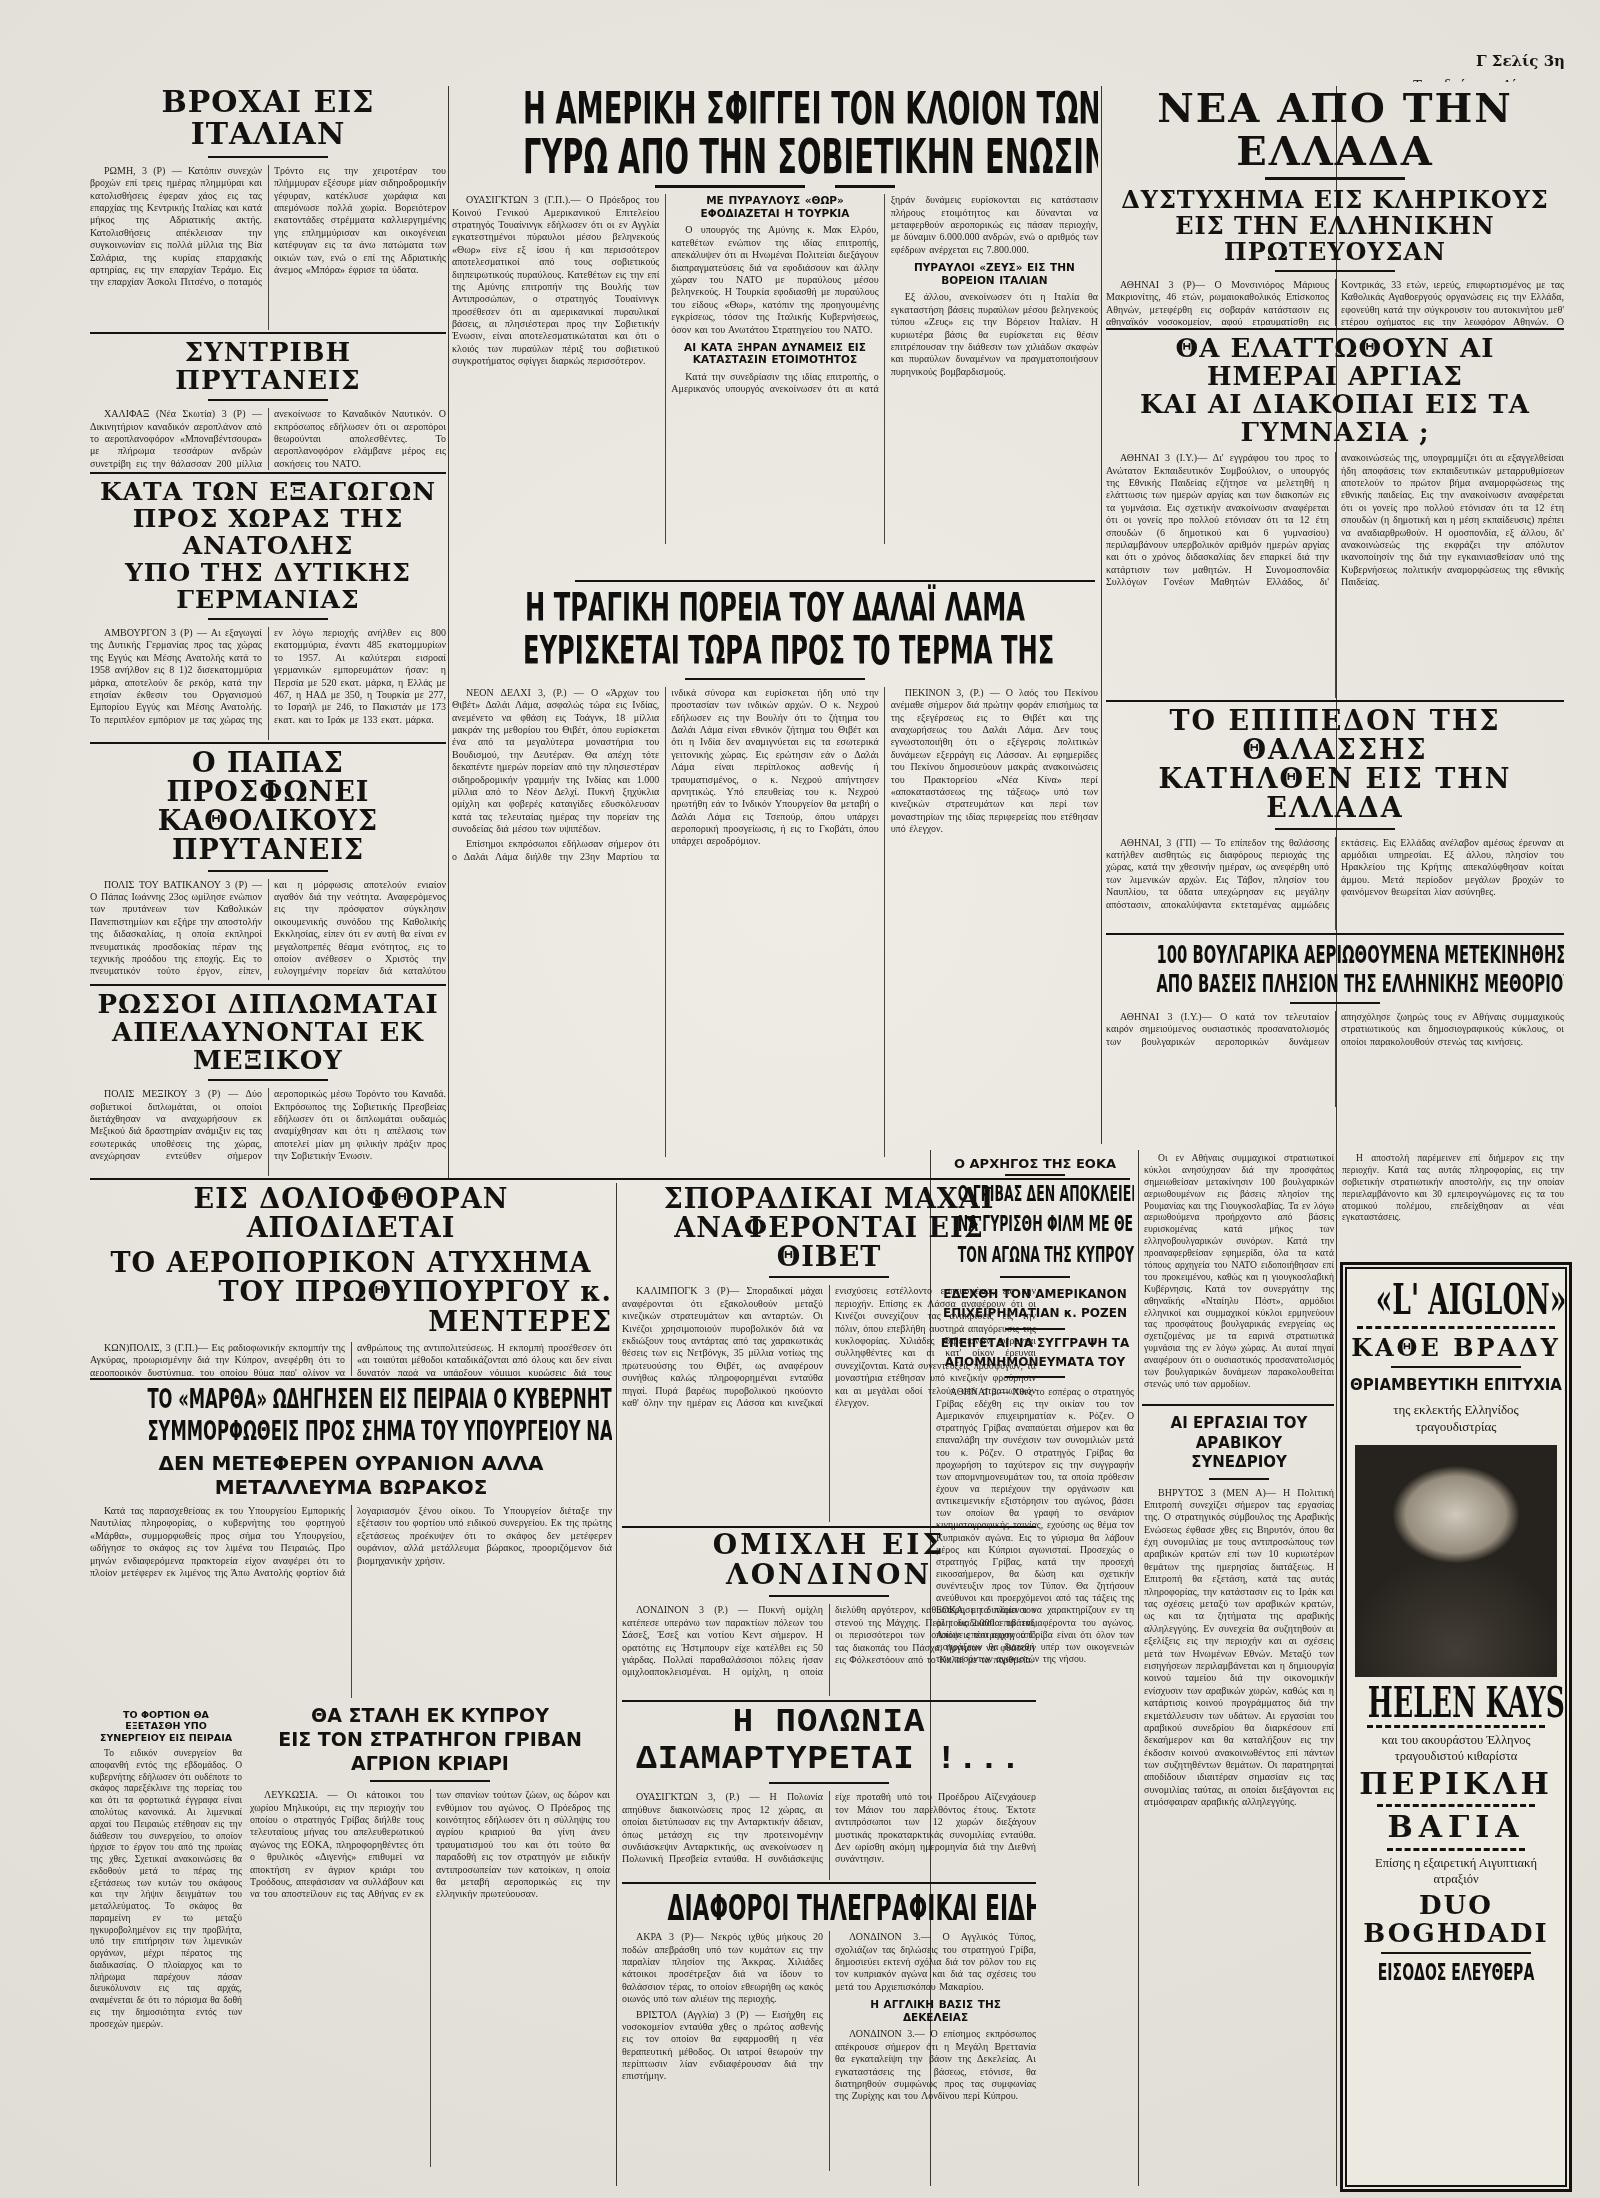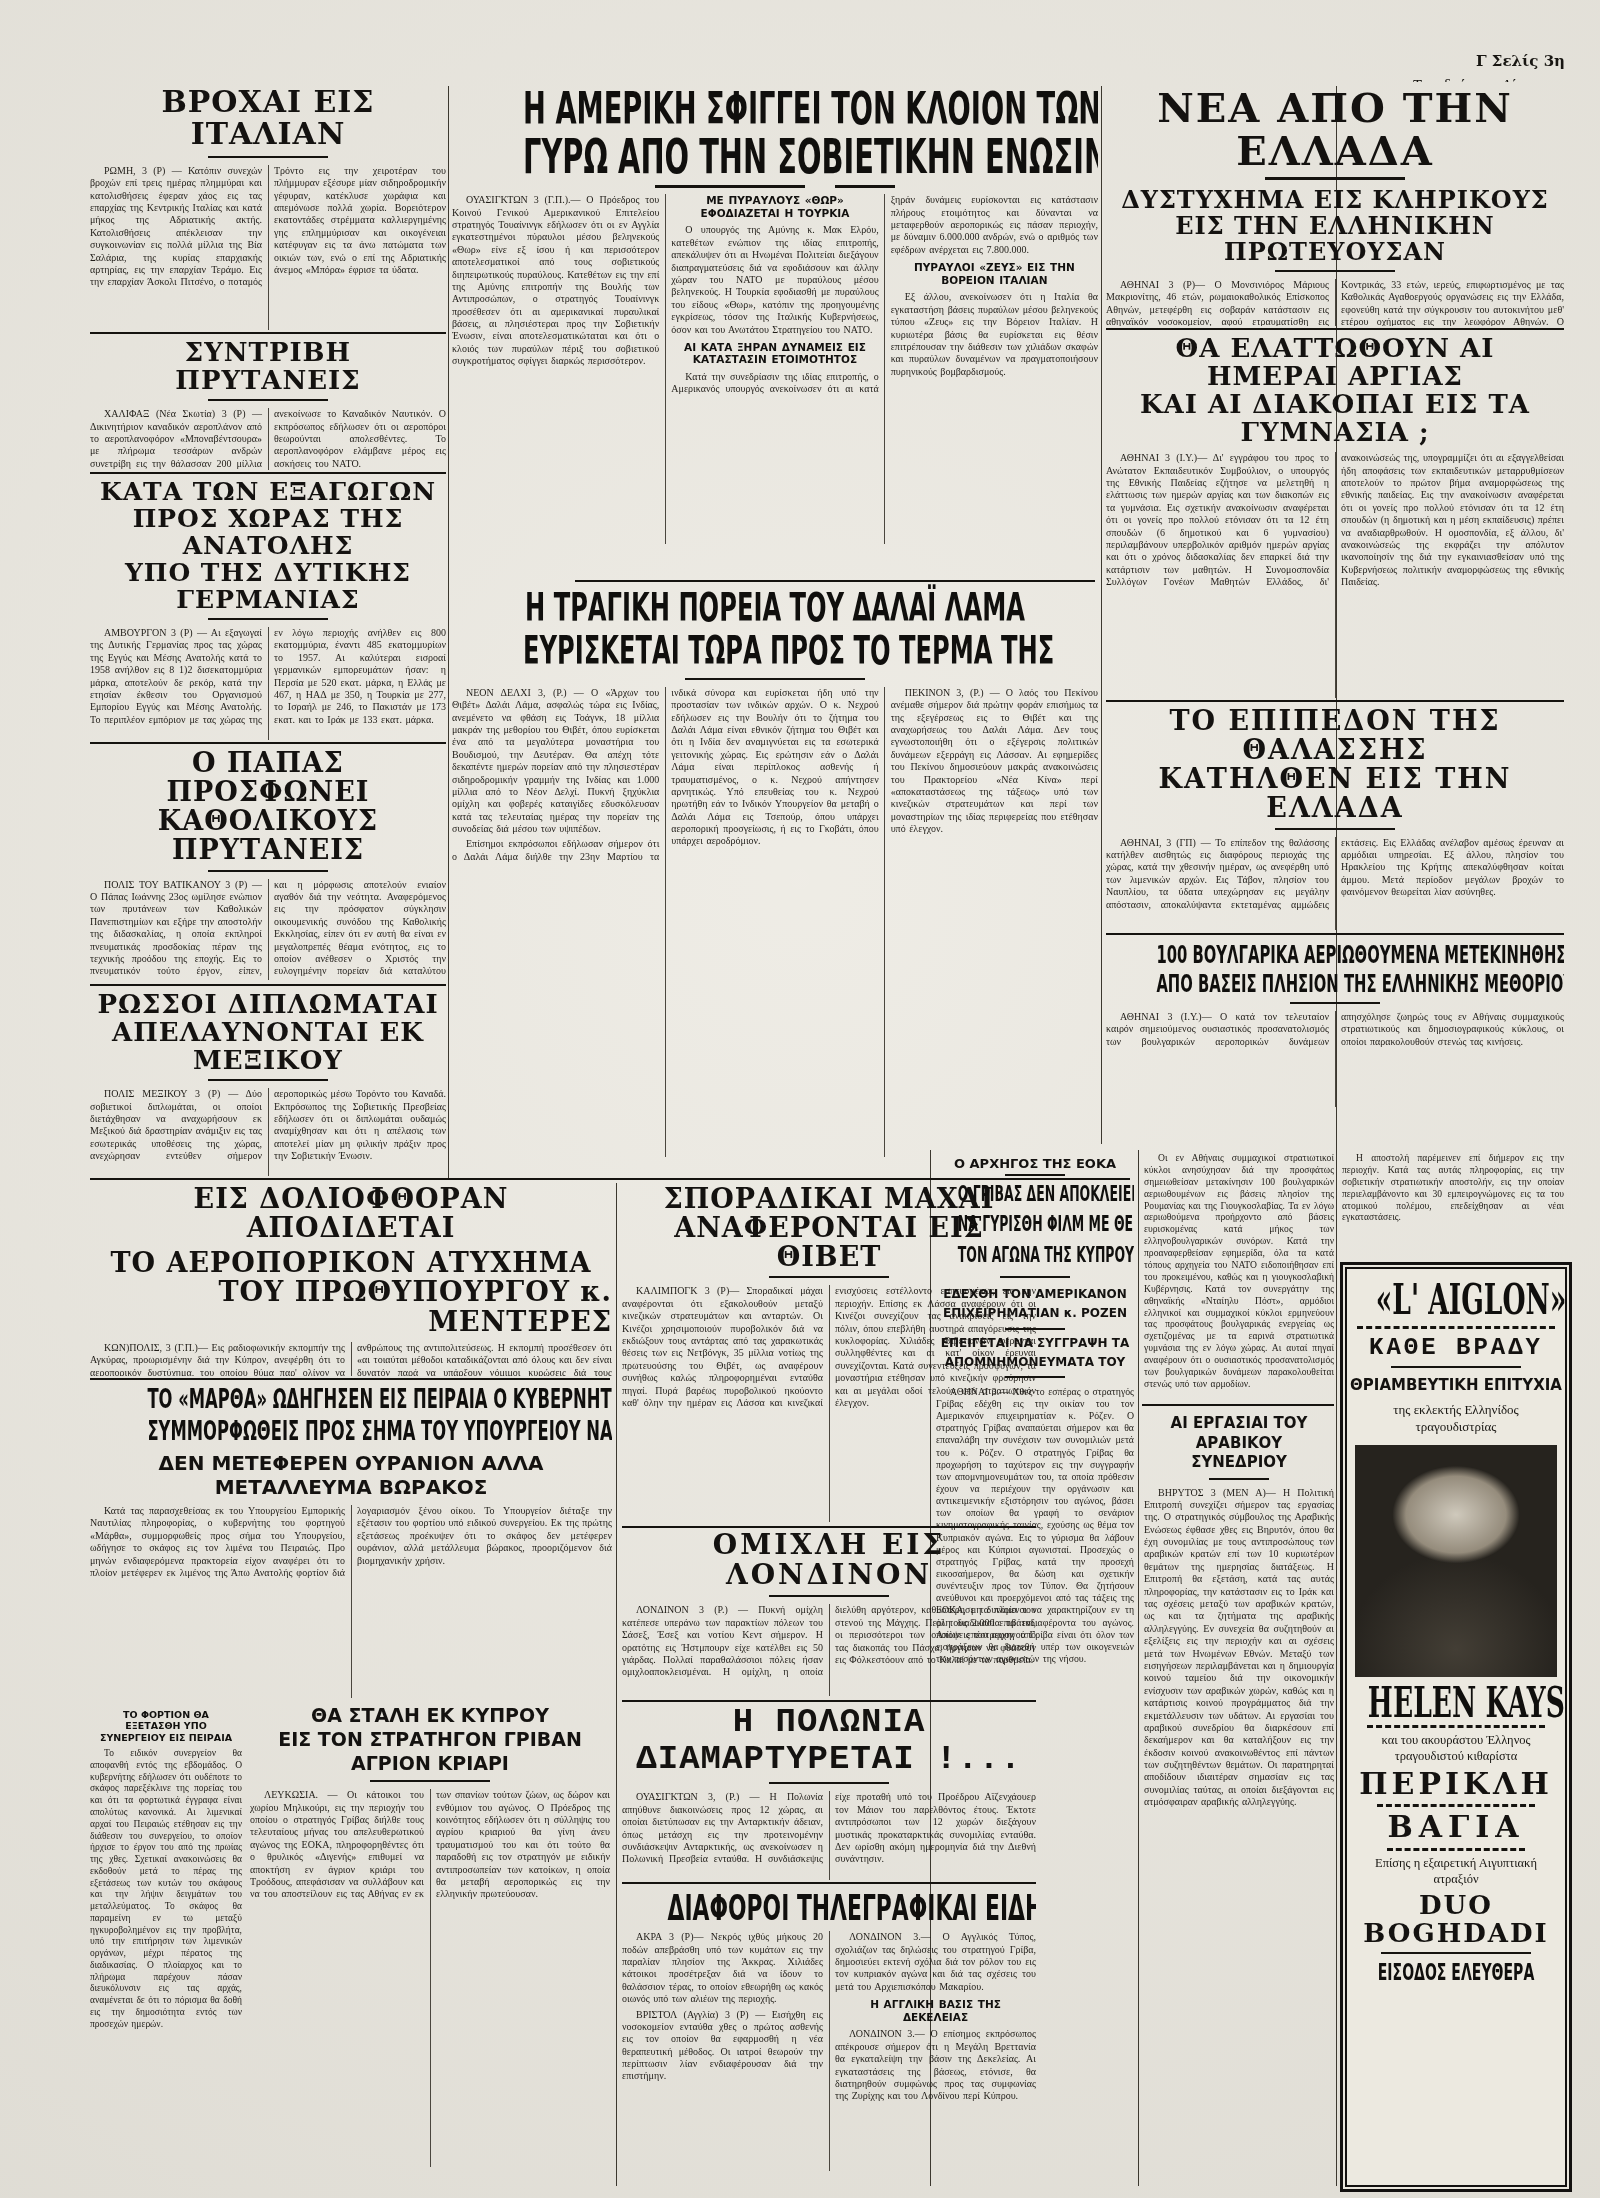--- a/index.html
+++ b/index.html
@@ -270,21 +270,21 @@
 
   <section class="blk" style="left:1342px;top:1152px;width:222px;height:104px;">
     <div class="body" style="font-size:9.6px;">Η αποστολή παρέμεινεν επί διήμερον εις την περιοχήν. Κατά τας αυτάς πληροφορίας, εις την σοβιετικήν στρατιωτικήν αποστολήν, εις την οποίαν περιελαμβάνοντο και 30 εμπειρογνώμονες εις τα του ατομικού πολέμου, επεδείχθησαν αι νέαι εγκαταστάσεις.</div>
   </section>
 
   <section class="blk" style="left:1340px;top:1262px;width:226px;height:924px;border:3px solid #131110;box-shadow:0 0 0 2px #e9e6dd inset,0 0 0 4px #131110 inset;background:#ece9e0;">
     <div style="margin:14px 10px 0 10px;text-align:center;">
       <span class="sq" style="font-size:34px;line-height:1.2;font-family:'DejaVu Serif',serif;">«L' AIGLON»</span>
     </div>
     <div class="dashrow"></div>
-    <div class="hd-serif" style="font-size:24px;letter-spacing:3px;font-family:Liberation Mono, monospace;">ΚΑΘΕ ΒΡΑΔΥ</div>
+    <div class="hd-serif" style="font-size:24px;letter-spacing:3px;">ΚΑΘΕ ΒΡΑΔΥ</div>
     <div class="underbar" style="width:130px;"></div>
     <div class="kick" style="font-size:15px;margin-top:8px;">ΘΡΙΑΜΒΕΥΤΙΚΗ ΕΠΙΤΥΧΙΑ</div>
     <div class="adtxt" style="margin:8px 14px 0 14px;font-size:13px;">της εκλεκτής Ελληνίδος τραγουδιστρίας</div>
     <div style="margin:10px 12px 0 12px;height:232px;
       background:
         radial-gradient(ellipse 45% 30% at 50% 30%, #cfc9bc 0%, #958c7c 55%, rgba(0,0,0,0) 70%),
         radial-gradient(ellipse 70% 55% at 50% 88%, #433e35 0%, #26231e 75%),
         linear-gradient(180deg,#6b655c,#2c2a25);"></div>
     <div style="text-align:center;margin-top:6px;">
       <span class="sq" style="font-size:34px;line-height:1.15;font-family:'DejaVu Serif',serif;">HELEN KAYS</span>

